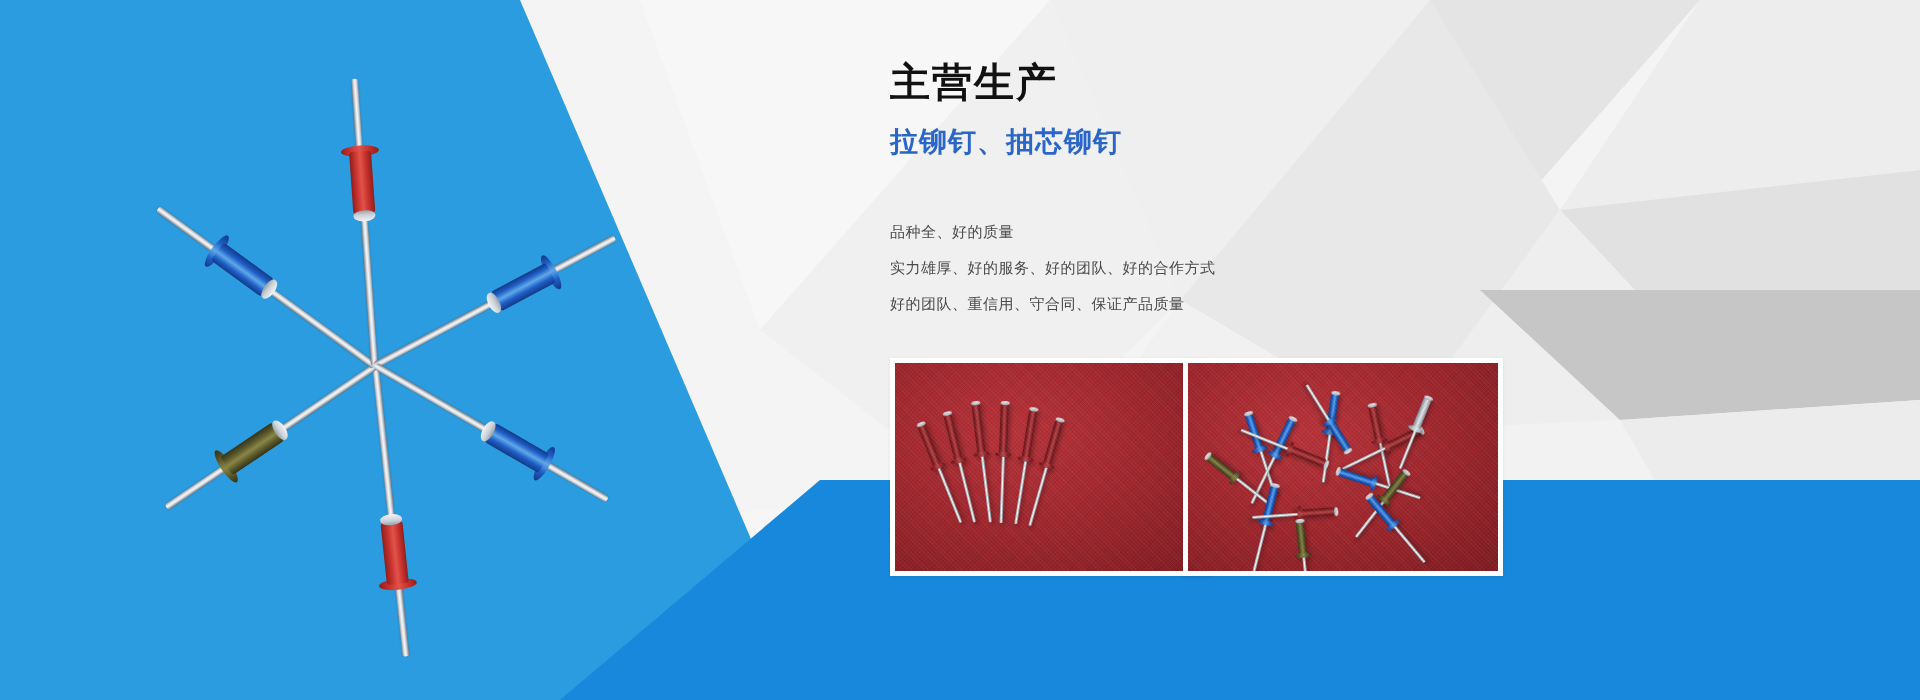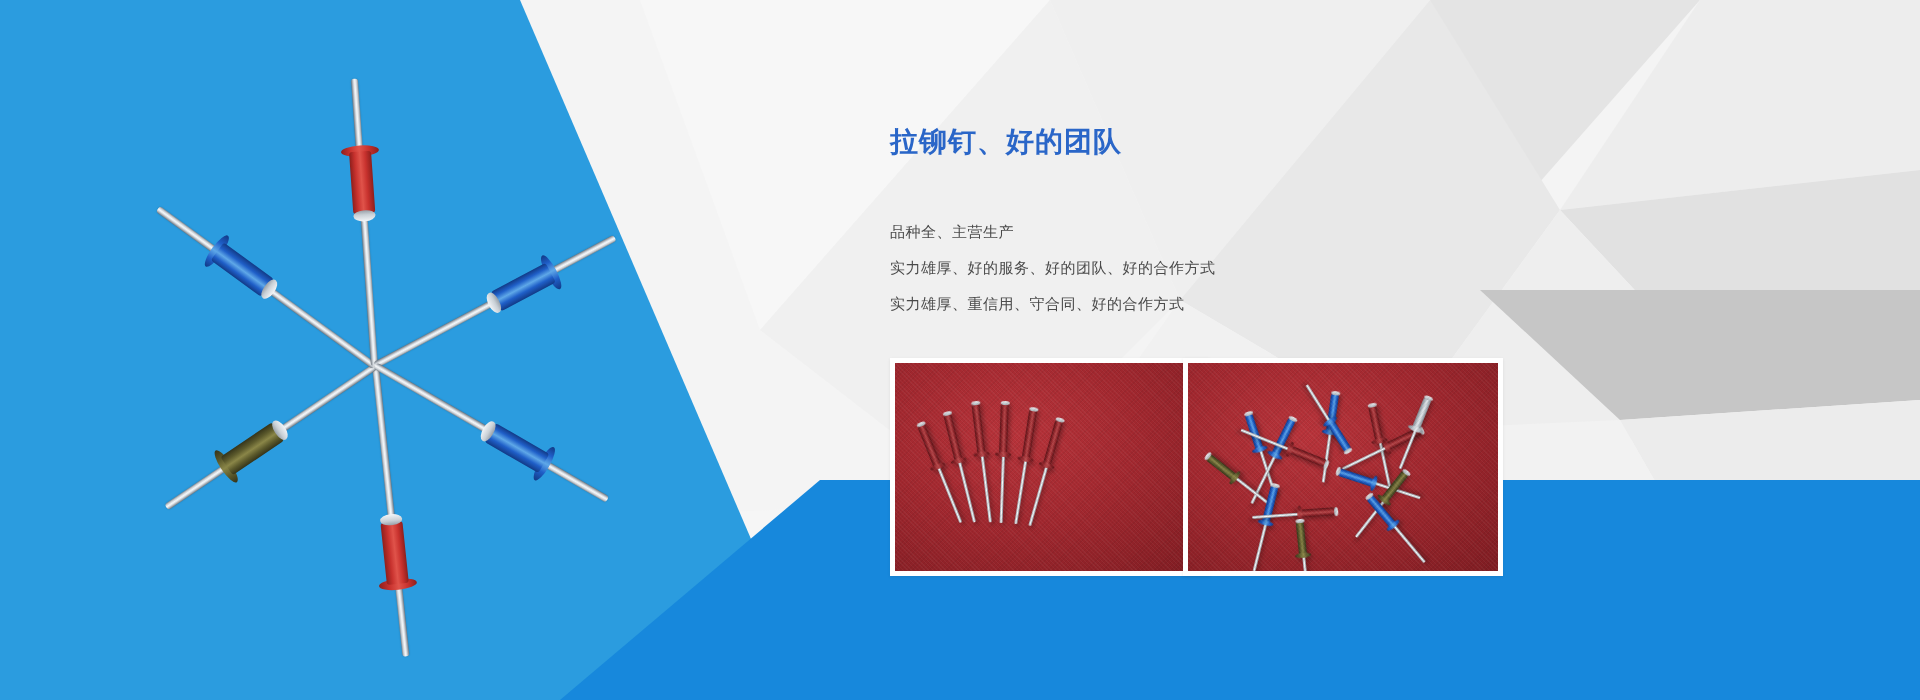--- a/index.html
+++ b/index.html
@@ -171,25 +171,26 @@
       </div>
       <div class="star-riv" style="transform: rotate(-60deg);">
         <div class="shaft" style="height: 268px;"></div>
         <div class="sflange" style="top: 190px; background: linear-gradient(90deg, rgb(18, 58, 134) 0%, rgb(31, 95, 200) 28%, rgb(95, 168, 232) 52%, rgb(31, 95, 200) 76%, rgb(18, 58, 134) 100%);"></div>
         <div class="sbody" style="top: 133px; height: 62px; background: linear-gradient(90deg, rgb(18, 58, 134) 0%, rgb(31, 95, 200) 28%, rgb(95, 168, 232) 52%, rgb(31, 95, 200) 76%, rgb(18, 58, 134) 100%);"></div>
         <div class="stip" style="top: 125px;"></div>
       </div>
     </div>
 
   <div id="content">
-    <div id="subtitle" style="color: rgb(42, 102, 200);">拉铆钉、好的团队</div>
-
-    <div class="body-line" id="line-0" style="color: rgb(74, 74, 74);">品种全、主营生产</div>
+    <div id="title" style="color: rgb(17, 17, 17);">主营生产</div>
+    <div id="subtitle" style="color: rgb(42, 102, 200);">拉铆钉、抽芯铆钉</div>
+
+    <div class="body-line" id="line-0" style="color: rgb(74, 74, 74);">品种全、好的质量</div>
     <div class="body-line" id="line-1" style="color: rgb(74, 74, 74);">实力雄厚、好的服务、好的团队、好的合作方式</div>
-    <div class="body-line" id="line-2" style="color: rgb(74, 74, 74);">实力雄厚、重信用、守合同、好的合作方式</div>
+    <div class="body-line" id="line-2" style="color: rgb(74, 74, 74);">好的团队、重信用、守合同、保证产品质量</div>
 
     <div class="photo" id="photo-0">
       <div class="photo-inner" id="photo-inner-0" style="background: radial-gradient(at 38% 34%, rgb(184, 51, 58) 0%, rgb(160, 39, 46) 48%, rgb(126, 28, 34) 100%);">
           <div class="riv" style="left: 28px; top: 58px; width: 10px; height: 108px; transform: rotate(-22deg); transform-origin: 50% 20%; filter: drop-shadow(rgba(0, 0, 0, 0.32) 2px 3px 2px);">
             <div class="mandrel" style="top: 45.36px; height: 62.64px;"></div>
             <div class="body" style="top: 3px; height: 45.36px; background: linear-gradient(90deg, rgb(92, 20, 24) 0%, rgb(142, 35, 41) 28%, rgb(184, 72, 74) 52%, rgb(142, 35, 41) 76%, rgb(92, 20, 24) 100%);"></div>
             <div class="flange" style="top: 45.36px; background: linear-gradient(90deg, rgb(92, 20, 24) 0%, rgb(142, 35, 41) 28%, rgb(184, 72, 74) 52%, rgb(142, 35, 41) 76%, rgb(92, 20, 24) 100%);"></div>
             <div class="head" style="top: 0px; background: linear-gradient(rgb(238, 242, 245), rgb(169, 176, 183));"></div>
           </div>
           <div class="riv" style="left: 52px; top: 48px; width: 10px; height: 114px; transform: rotate(-14deg); transform-origin: 50% 20%; filter: drop-shadow(rgba(0, 0, 0, 0.32) 2px 3px 2px);">

